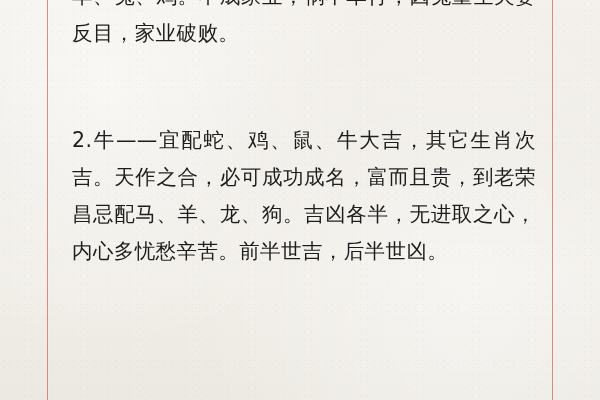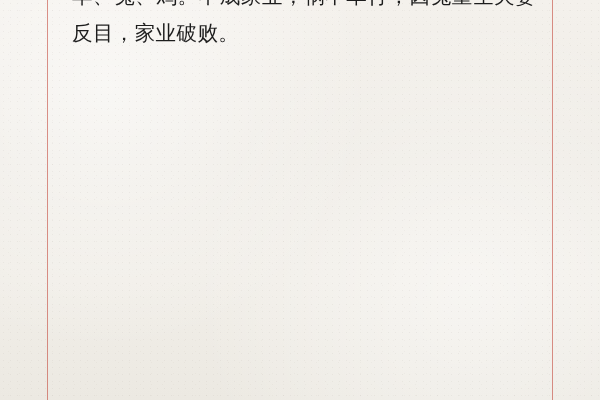--- a/index.html
+++ b/index.html
@@ -77,15 +77,16 @@
 </head>
 <body>
 
 <div class="page">
 
   <div class="rule left"></div>
   <div class="rule right"></div>
 
   <div class="content">
     <p class="para first">羊、兔、鸡。不成家业，祸不单行，因兔重生夫妻反目，家业破败。</p>
+    <p class="para">2.牛——宜配蛇、鸡、鼠、牛大吉，其它生肖次吉。天作之合，必可成功成名，富而且贵，到老荣昌忌配马、羊、龙、狗。吉凶各半，无进取之心，内心多忧愁辛苦。前半世吉，后半世凶。</p>
   </div>
 
 </div>
 
 </body></html>

